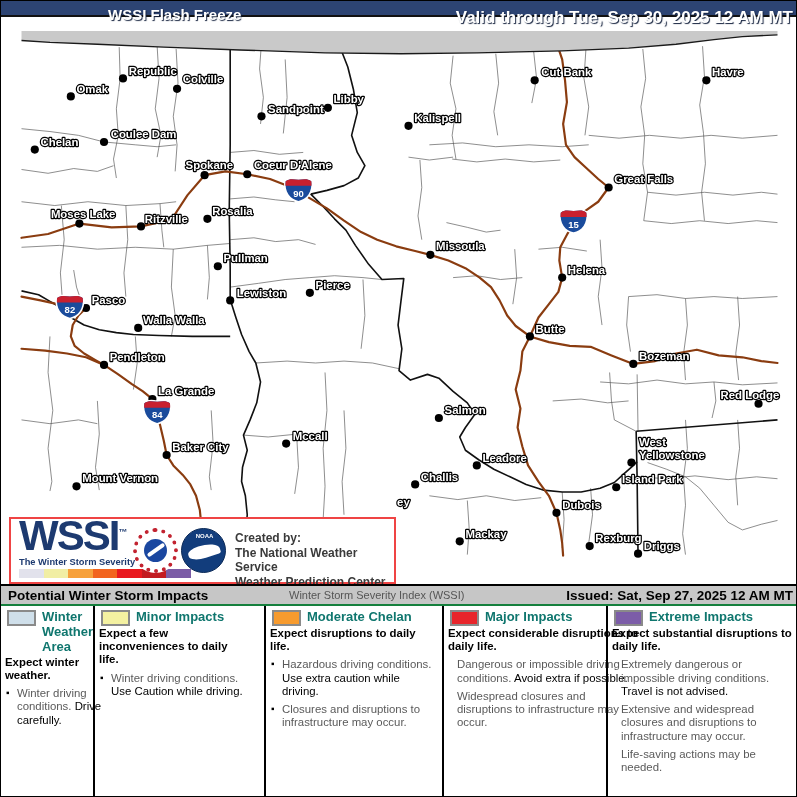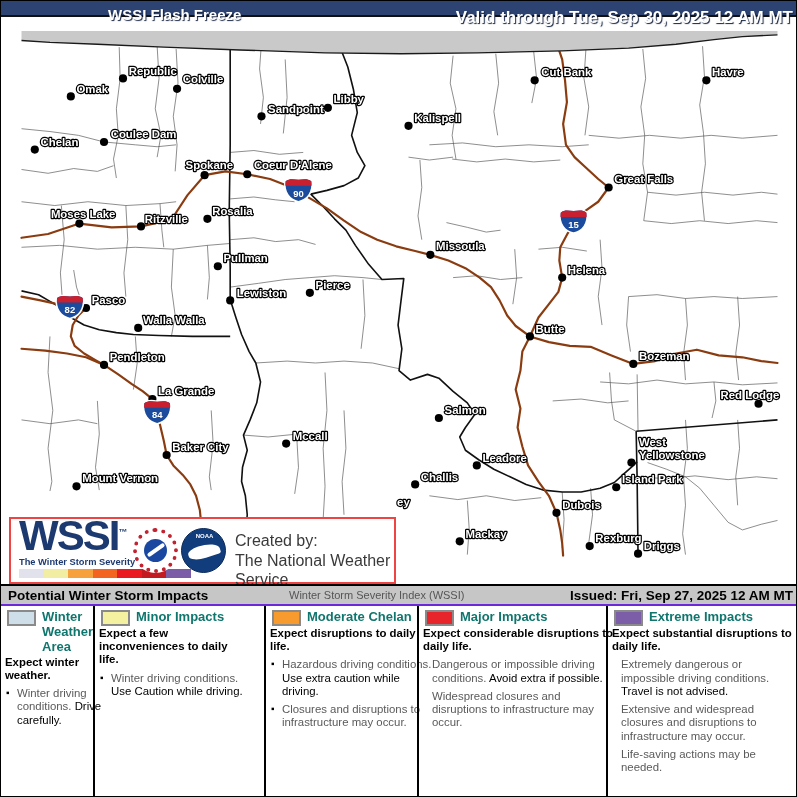--- a/index.html
+++ b/index.html
@@ -17,23 +17,23 @@
   #wssi-tag{position:absolute;left:8px;top:38px;width:172px;color:#1d3a70;font-size:9.3px;font-weight:bold;letter-spacing:0px;white-space:nowrap;}
   #wssi-bar{position:absolute;left:8px;top:50px;width:172px;height:9px;display:flex;}
   #wssi-bar span{flex:1;height:9px;}
   .logo-circle{position:absolute;border-radius:50%;box-sizing:border-box;}
   #nws-logo{left:122px;top:9px;width:45px;height:45px;background:#fff;border:4px dotted #c22330;}
   #nws-logo::after{content:"";position:absolute;left:7px;top:7px;width:23px;height:23px;border-radius:50%;background:#1a47a0;}
   #nws-logo::before{content:"";position:absolute;left:9px;top:16px;width:20px;height:4px;background:#fff;transform:rotate(-35deg);z-index:2;border-radius:2px;}
   #noaa-logo{left:170px;top:9px;width:45px;height:45px;background:#123d7c;border:1px solid #0b2a58;}
   #noaa-logo::after{content:"";position:absolute;left:6px;top:16px;width:32px;height:13px;background:#fff;border-radius:60% 100% 20% 80%;transform:rotate(-18deg);}
   #noaa-text{position:absolute;left:0;top:4px;width:45px;text-align:center;color:#fff;font-size:6px;font-weight:bold;z-index:2;}
-  #createdby{position:absolute;left:224px;top:12px;color:#3a3a3a;font-size:16px;line-height:1.22;}
-  
-  #legendbar{position:absolute;left:0;top:583px;width:797px;height:22px;background:#c6c6c6;border-top:2px solid #000;border-bottom:2px solid #6d28d9;box-sizing:border-box;}
+  #createdby{position:absolute;left:224px;top:12px;color:#3a3a3a;font-size:12px;line-height:1.22;font-weight:bold;}
+  
+  #legendbar{position:absolute;left:0;top:583px;width:797px;height:22px;background:#c6c6c6;border-top:2px solid #000;border-bottom:2px solid #15803d;box-sizing:border-box;}
   #legendbar .lb-left{position:absolute;left:7px;top:2px;font-size:13.5px;font-weight:bold;color:#000;}
   #legendbar .lb-center{position:absolute;left:288px;top:3px;font-size:11px;color:#555;}
   #legendbar .lb-right{position:absolute;right:5px;top:2px;font-size:13.5px;font-weight:bold;color:#000;}
   
   #legend{position:absolute;left:0;top:605px;width:797px;height:192px;background:#fff;}
   .col{position:absolute;top:0;height:192px;box-sizing:border-box;padding:3px 3px 0 4px;}
   .col + .col{border-left:2px solid #000;}
   .col-head{display:flex;align-items:flex-start;margin-bottom:1px;}
   .swatch{flex:0 0 auto;width:29px;height:16px;border:2px solid #8a8a8a;margin:1px 6px 0 2px;box-sizing:border-box;}
   .col-label{font-size:13px;font-weight:bold;color:#0f766e;line-height:1.15;padding-top:1px;}
@@ -264,21 +264,21 @@
     <div id="createdby">
         <div>Created by:</div>
         <div>The National Weather Service</div>
         <div>Weather Prediction Center</div>
       </div>
   </div>
 
   <div id="legendbar">
     <span class="lb-left">Potential Winter Storm Impacts</span>
     <span class="lb-center">Winter Storm Severity Index (WSSI)</span>
-    <span class="lb-right">Issued: Fri, Sep 27, 2025 12 AM MT</span>
+    <span class="lb-right">Issued: Sat, Sep 27, 2025 12 AM MT</span>
   </div>
 
   <div id="legend">
       <div class="col" style="left: 0px; width: 104px;">
         <div class="col-head">
           <span class="swatch" style="background: rgb(207, 223, 234);"></span>
           <span class="col-label">Winter Weather Area</span>
         </div>
         <div class="col-body">
           <div class="intro">Expect winter weather.</div>
@@ -299,21 +299,21 @@
         <div class="col-head">
           <span class="swatch" style="background: rgb(247, 155, 46);"></span>
           <span class="col-label">Moderate Chelan</span>
         </div>
         <div class="col-body">
           <div class="intro">Expect disruptions to daily life.</div>
           <div class="item"><span class="blt">▪</span><span class="seg-g">Hazardous driving conditions. </span><span class="seg-b">Use extra caution while driving.</span></div>
           <div class="item"><span class="blt">▪</span><span class="seg-g">Closures and disruptions to infrastructure may occur.</span></div>
         </div>
       </div>
-      <div class="col" style="left: 416px; width: 204px;">
+      <div class="col" style="left: 441px; width: 204px;">
         <div class="col-head">
           <span class="swatch" style="background: rgb(232, 37, 43);"></span>
           <span class="col-label">Major Impacts</span>
         </div>
         <div class="col-body">
           <div class="intro">Expect considerable disruptions to daily life.</div>
           <div class="item nobullet"><span class="seg-g">Dangerous or impossible driving conditions. </span><span class="seg-b">Avoid extra if possible.</span></div>
           <div class="item nobullet"><span class="seg-g">Widespread closures and disruptions to infrastructure may occur.</span></div>
         </div>
       </div>

